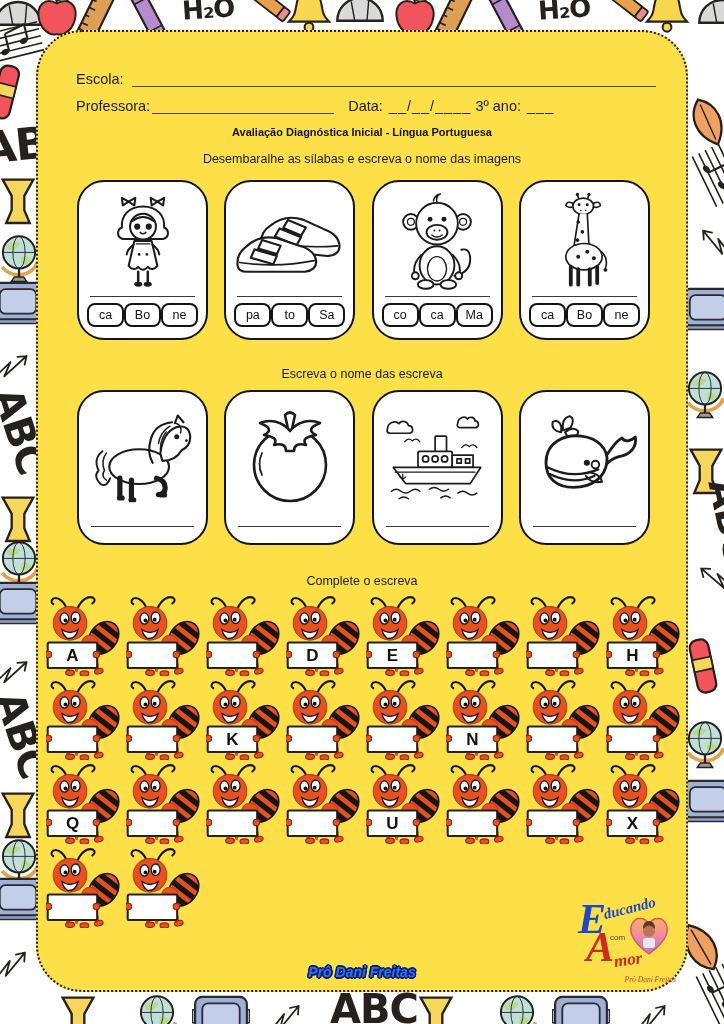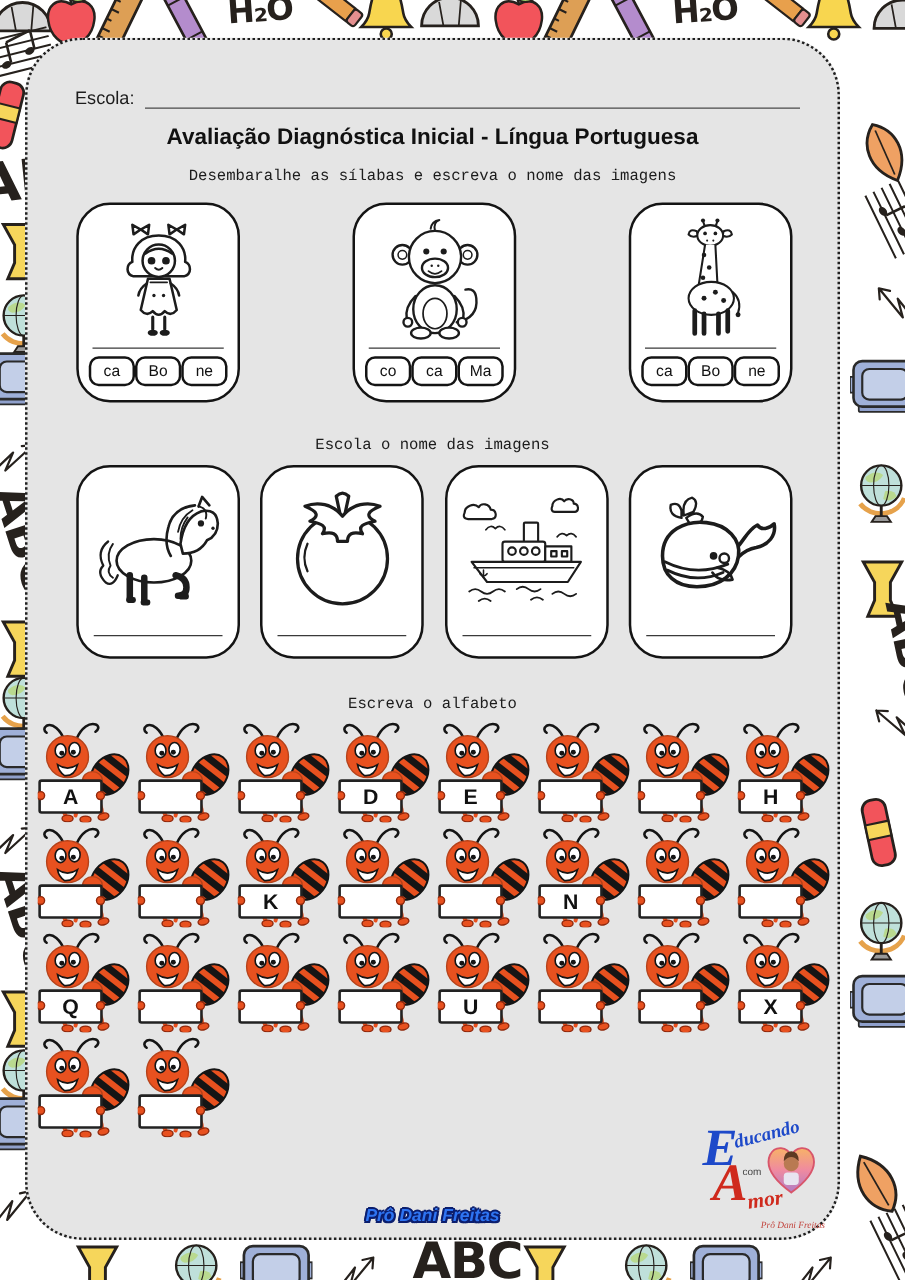--- a/index.html
+++ b/index.html
@@ -7,39 +7,39 @@
   body { font-family:"Liberation Sans", sans-serif; background:#fff; position:relative; overflow:hidden; }
   .screen { position:absolute; inset:0; overflow:hidden; }
 
   
   .bg { position:absolute; inset:0; z-index:0; }
   .doodle { position:absolute; }
   .doodle svg, svg.doodle { display:block; overflow:visible; }
   .doodle-text { position:absolute; color:#26211d; font-weight:bold; letter-spacing:-1px; font-family:"DejaVu Sans", sans-serif; }
 
   
-  .sheet { position:absolute; left:20px; top:30px; width:652px; height:962px; background:#e5e5e5;
+  .sheet { position:absolute; left:36px; top:30px; width:652px; height:962px; background:#fde047;
            border:2.5px dotted #1f1f1f; border-radius:46px; z-index:1; }
 
   
   .hdr { margin:40px 30px 0 38px; }
   .hdr-row { display:flex; align-items:flex-end; height:15px; margin-bottom:12px; font-size:14.5px; color:#1c1c1c; }
   .hdr-row .lbl { white-space:nowrap; }
   .fill-line { flex:1; border-bottom:1.6px solid #4a4a4a; margin-left:8px; height:14px; }
   .fill-line.fixed { flex:0 0 182px; }
   .hdr-inline { white-space:nowrap; margin-left:14px; }
   .blank-txt { letter-spacing:1px; }
 
   .brand-top { text-align:right; margin:7px 34px 0 0; font-size:13px; }
   .bubble { font-weight:800; color:#2e74f2; font-style:italic;
             text-shadow:-1.4px -1.4px 0 #0b1e6e, 1.4px -1.4px 0 #0b1e6e, -1.4px 1.4px 0 #0b1e6e,
                         1.4px 1.4px 0 #0b1e6e, 0 1.6px 0 #0b1e6e, 0 -1.6px 0 #0b1e6e,
                         1.6px 0 0 #0b1e6e, -1.6px 0 0 #0b1e6e; }
-  .title { text-align:center; margin-top:7px; font-size:18px; font-weight:bold; color:#111; }
-  .sec-head { text-align:center; font-size:12.5px; color:#1c1c1c;font-family:Liberation Mono, monospace; }
+  .title { text-align:center; margin-top:7px; font-size:11px; font-weight:bold; color:#111; }
+  .sec-head { text-align:center; font-size:12.5px; color:#1c1c1c; }
   .sec-head.s1 { margin-top:14px; }
   .sec-head.s2 { margin-top:27px; }
   .sec-head.s3 { margin-top:29px; }
 
   
   .cards-row { display:flex; justify-content:space-between; margin:14px 36px 0 39px; }
   .pcard { width:131px; border:2.5px solid #141414; border-radius:27px; background:#fff;
            display:flex; flex-direction:column; }
   .pcard.s1 { height:160px; }
   .pcard.s2 { height:155px; }
@@ -336,20 +336,28 @@
       </svg>
   </div>
 
   <div class="sheet">
 
     <div class="hdr">
       <div class="hdr-row">
         <span class="lbl">Escola:</span>
         <span class="fill-line"></span>
       </div>
+      <div class="hdr-row">
+        <span class="lbl">Professora:</span>
+        <span class="fill-line fixed" style="margin-left:2px"></span>
+        <span class="lbl hdr-inline">Data:</span>
+        <span class="lbl blank-txt" style="margin-left:6px">__/__/____</span>
+        <span class="lbl" style="margin-left:4px">3º ano:</span>
+        <span class="lbl blank-txt" style="margin-left:6px">___</span>
+      </div>
     </div>
 
     <div class="title">Avaliação Diagnóstica Inicial - Língua Portuguesa</div>
 
     <div class="sec-head s1">Desembaralhe as sílabas e escreva o nome das imagens</div>
     <div class="cards-row">
 
       <div class="pcard s1">
         <div class="img-box">
           <svg viewBox="0 0 66 100" width="64" height="96" fill="#fff" stroke="#1c1c1c" stroke-width="2.1" stroke-linecap="round" stroke-linejoin="round">
@@ -372,20 +380,42 @@
           </svg>
         </div>
         <div class="wline"></div>
         <div class="chips">
           <span class="chip">ca</span>
           <span class="chip">Bo</span>
           <span class="chip">ne</span>
         </div>
       </div>
 
+      <div class="pcard s1">
+        <div class="img-box">
+          <svg viewBox="0 0 120 78" width="112" height="74" fill="#fff" stroke="#1c1c1c" stroke-width="2.3" stroke-linecap="round" stroke-linejoin="round">
+            <g transform="translate(22,-6) rotate(6 50 40)">
+              <path d="M8 52 Q6 40 16 32 Q30 18 50 22 L74 30 Q90 34 92 46 Q93 56 80 58 L18 58 Q9 58 8 52 Z"></path>
+              <path d="M10 48 Q50 54 90 46" fill="none" stroke-width="1.8"></path>
+              <path d="M34 24 l20 6 -4 9 -20 -6 Z M26 34 l24 7 -4 9 -24 -7 Z"></path>
+            </g>
+            <g transform="translate(-4,14)">
+              <path d="M8 52 Q6 40 16 32 Q30 18 50 22 L74 30 Q90 34 92 46 Q93 56 80 58 L18 58 Q9 58 8 52 Z"></path>
+              <path d="M10 48 Q50 54 90 46" fill="none" stroke-width="1.8"></path>
+              <path d="M34 24 l20 6 -4 9 -20 -6 Z M26 34 l24 7 -4 9 -24 -7 Z"></path>
+            </g>
+          </svg>
+        </div>
+        <div class="wline"></div>
+        <div class="chips">
+          <span class="chip">pa</span>
+          <span class="chip">to</span>
+          <span class="chip">Sa</span>
+        </div>
+      </div>
 
       <div class="pcard s1">
         <div class="img-box">
           <svg viewBox="0 0 92 112" width="80" height="98" fill="#fff" stroke="#1c1c1c" stroke-width="2.2" stroke-linecap="round" stroke-linejoin="round">
             <circle cx="16" cy="34" r="9"></circle>
               <circle cx="16" cy="34" r="4" fill="none" stroke-width="1.4"></circle>
             <circle cx="76" cy="34" r="9"></circle>
               <circle cx="76" cy="34" r="4" fill="none" stroke-width="1.4"></circle>
             <circle cx="46" cy="36" r="24"></circle>
             <path d="M46 12 q-2 -8 4 -10 q-7 1 -8 8" fill="none" stroke-width="1.8"></path>
@@ -443,21 +473,21 @@
         </div>
         <div class="wline"></div>
         <div class="chips">
           <span class="chip">ca</span>
           <span class="chip">Bo</span>
           <span class="chip">ne</span>
         </div>
       </div>
     </div>
 
-    <div class="sec-head s2">Escola o nome das imagens</div>
+    <div class="sec-head s2">Escreva o nome das escreva</div>
     <div class="cards-row" style="margin-top:9px">
 
       <div class="pcard s2">
         <div class="img-box">
           <svg viewBox="0 0 112 96" width="108" height="94" fill="#fff" stroke="#1c1c1c" stroke-width="2.2" stroke-linecap="round" stroke-linejoin="round">
             <path d="M14 42 Q4 50 10 62 Q4 68 12 76 Q18 80 22 70" fill="none" stroke-width="1.9"></path>
             <path d="M18 44 Q12 52 16 62 Q12 68 18 72" fill="none" stroke-width="1.6"></path>
             <ellipse cx="52" cy="58" rx="31" ry="18"></ellipse>
             <path d="M32 70 V90 M44 72 V92" fill="none" stroke-width="5.4"></path>
             <path d="M70 70 q9 2 9 10 q0 7 -7 7" fill="none" stroke-width="5.4"></path>
@@ -522,21 +552,21 @@
             <path d="M22 57 Q48 70 75 59 M24 64 Q48 76 71 66" fill="none" stroke-width="2.4"></path>
             <path d="M66 62 q11 2 13 10 q-12 2 -17 -6" fill="none" stroke-width="2.2"></path>
             <circle cx="63" cy="52" r="3.2" fill="#1c1c1c" stroke="none"></circle>
             <circle cx="72" cy="54" r="4" fill="none" stroke-width="2"></circle>
           </svg>
         </div>
         <div class="wline2"></div>
       </div>
     </div>
 
-    <div class="sec-head s3">Escreva o alfabeto</div>
+    <div class="sec-head s3">Complete o escreva</div>
     <div class="alphabet">
       <div class="ant-row">
         <div class="ant">
             <svg class="ant-art" viewBox="0 0 100 104">
               <use href="#sym-ant"></use>
             </svg>
             <span class="ant-letter">A</span>
           </div>
         <div class="ant">
             <svg class="ant-art" viewBox="0 0 100 104">

